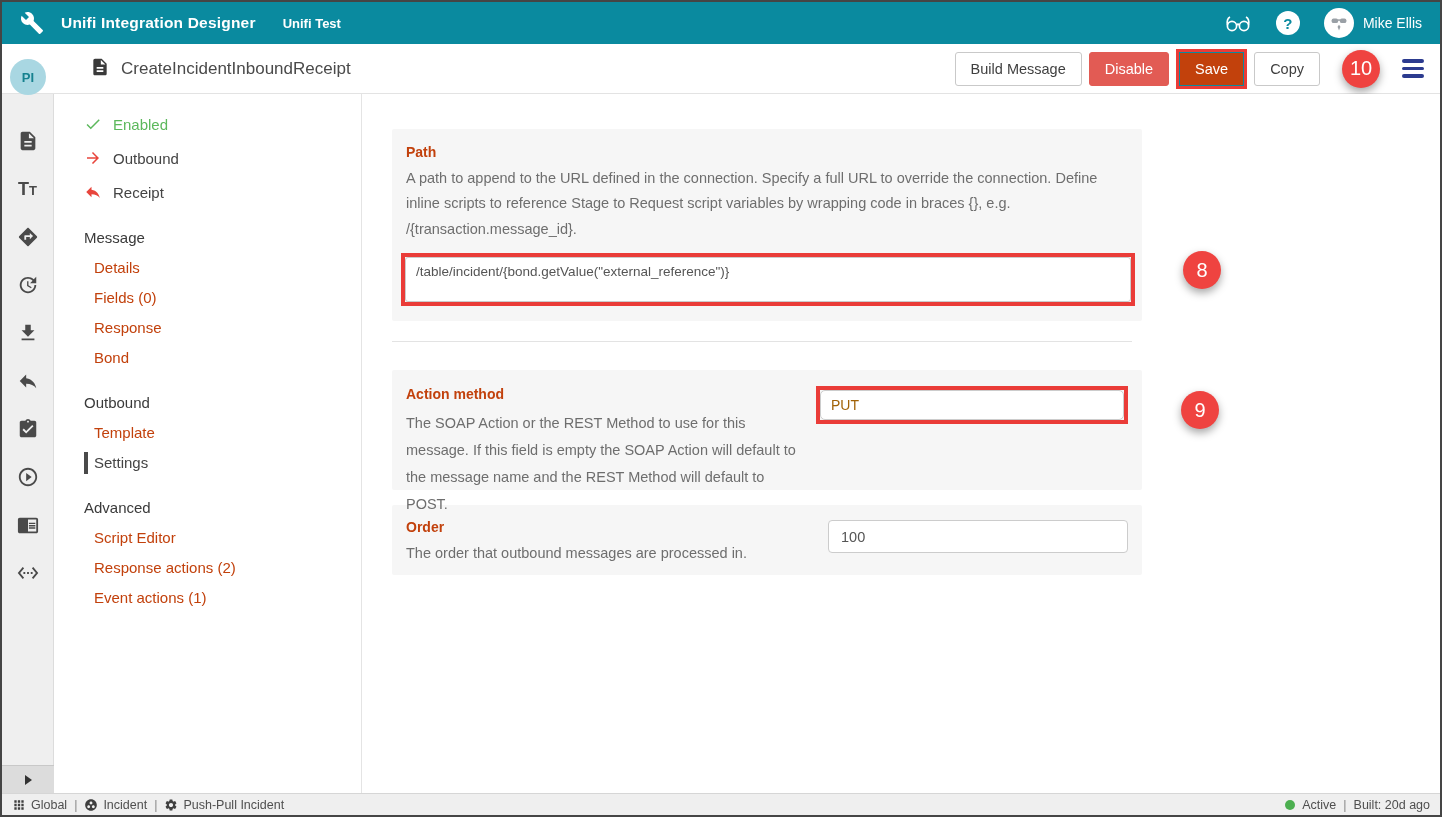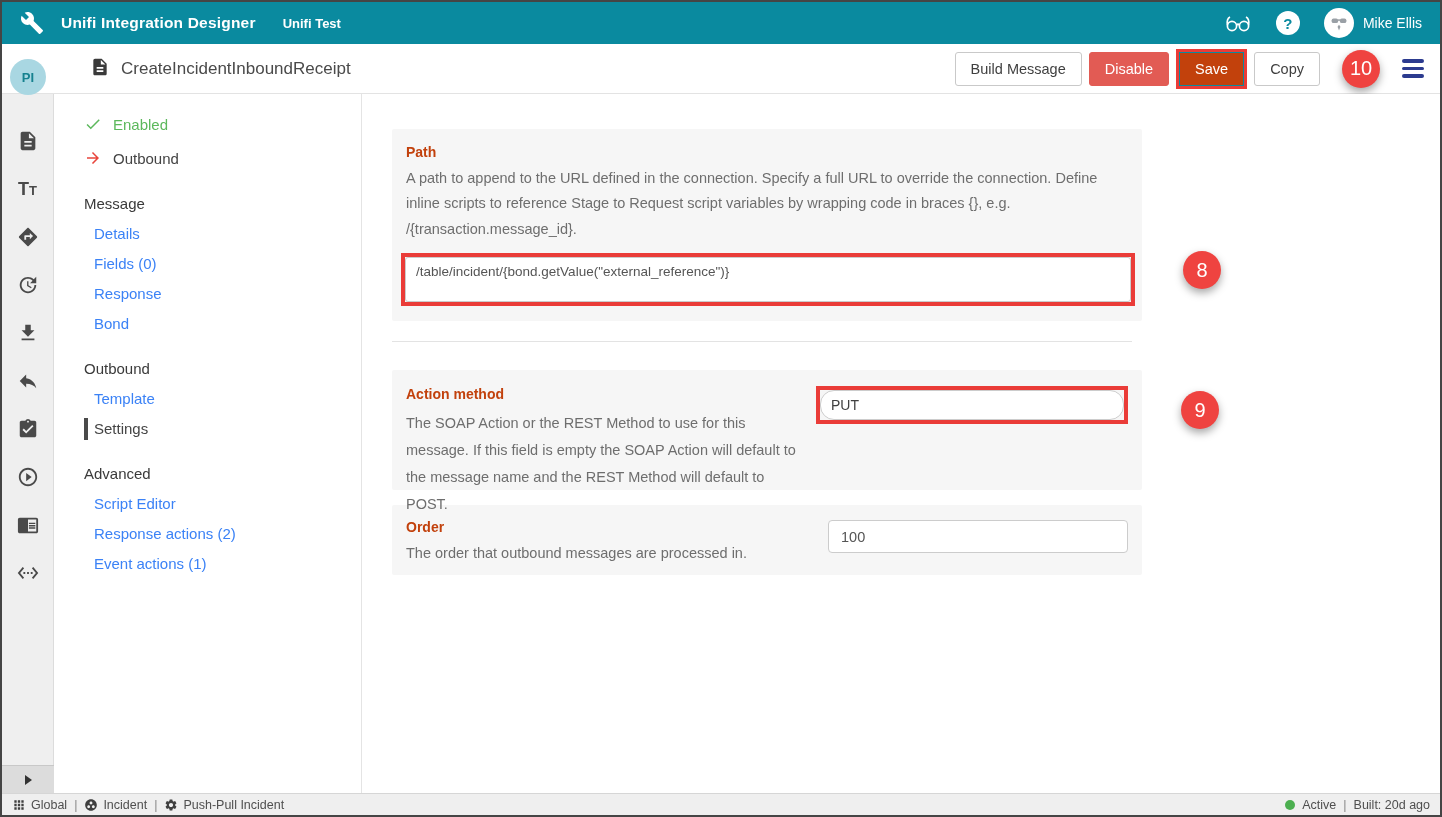--- a/index.html
+++ b/index.html
@@ -49,43 +49,43 @@
   .tt-glyph .small { font-size:13px; }
   .collapse-strip { position:absolute; bottom:0; left:0; width:52px; height:28px; background:#dcdcdc;
     border-top:1px solid #c8c8c8; display:flex; align-items:center; justify-content:center; cursor:pointer; }
   .collapse-arrow { width:0; height:0; border-left:7px solid #333; border-top:5px solid transparent; border-bottom:5px solid transparent; }
   
   .nav { flex:0 0 308px; border-right:1px solid #e4e4e4; padding:20px 0 0 30px; font-size:15px; background:#fff; }
   .nav-status { display:flex; align-items:center; gap:11px; height:20px; margin-bottom:14px; color:#444; }
   .nav-status svg { flex:0 0 auto; }
   .nav-status.enabled { color:#5cb85c; }
   .section-title { color:#3a3a3a; margin-top:27px; height:18px; }
-  .nav-link { margin-top:12px; height:18px; padding-left:10px; color:#3b82f6; cursor:pointer; position:relative; }
+  .nav-link { margin-top:12px; height:18px; padding-left:10px; color:#c2410c; cursor:pointer; position:relative; }
   .nav-link.active { color:#444; cursor:default; }
   .active-bar { position:absolute; left:0; top:-2px; width:4px; height:22px; background:#4a4a4a; }
   
   .content { flex:1; background:#fff; padding:18px 0 0 30px; position:relative; overflow:hidden; }
   .content h1 { font-size:24px; font-weight:500; color:#333; }
   .panel { width:750px; background:#f6f6f6; border-radius:2px; }
   .panel-path { margin-top:17px; padding:15px 0 15px 0; }
   .field-label { font-size:14px; font-weight:bold; color:#c2410c; }
   .field-desc { font-size:14.5px; color:#6e6e6e; line-height:1.75; margin-top:6px; }
   .panel-path .field-label, .panel-path .field-desc { padding:0 14px; }
   .panel-path .field-desc { max-width:730px; }
   .path-annotation { border:4px solid #ea3c38; margin:11px 7px 0 9px; }
   .path-input { width:100%; height:45px; border:1px solid #ccc; border-radius:3px; background:#fff;
     font-family:inherit; font-size:13.5px; color:#555; padding:6px 10px 22px 10px; display:block; }
   .hr-rule { width:740px; border:none; border-top:1px solid #e3e3e3; margin:20px 0 0 0; }
   .panel-two { margin-top:28px; height:120px; display:flex; padding:16px 14px; }
   .panel-two .left { flex:1; padding-right:20px; }
   .panel-two .left .field-desc { max-width:420px; line-height:1.85; margin-top:8px; }
   .panel-two .right { flex:0 0 312px; }
   .action-annotation { border:4px solid #ea3c38; }
-  .action-input { width:100%; height:30px; border:1px solid #ccc; border-radius:14px; background:#fff;
-    font-family:inherit; font-size:14px; color:#404040; padding:0 10px; display:block; }
+  .action-input { width:100%; height:30px; border:1px solid #ccc; border-radius:5px; background:#fff;
+    font-family:inherit; font-size:14px; color:#a16207; padding:0 10px; display:block; }
   .panel-order { margin-top:15px; height:70px; display:flex; padding:14px 14px; }
   .panel-order .left { flex:1; }
   .panel-order .right { flex:0 0 300px; padding-top:1px; }
   .order-input { width:100%; height:33px; border:1px solid #ccc; border-radius:4px; background:#fff;
     font-family:inherit; font-size:14.5px; color:#555; padding:0 12px; text-align:left; display:block; }
   .badge-8 { position:absolute; left:821px; top:157px; }
   .badge-9 { position:absolute; left:819px; top:297px; }
   
   .statusbar { flex:0 0 22px; background:#efefef; border-top:1px solid #d6d6d6; display:flex; align-items:center;
     justify-content:space-between; padding:0 10px; font-size:12.5px; color:#4f4f4f; }
@@ -220,20 +220,26 @@
             <path d="M9 16.17L4.83 12l-1.42 1.41L9 19 21 7l-1.41-1.41z"></path>
           </svg>
         <span>Enabled</span>
       </div>
       <div class="nav-status">
         <svg width="18" height="18" viewBox="0 0 24 24" fill="#e8453c">
             <path d="M12 4l-1.41 1.41L16.17 11H4v2h12.17l-5.58 5.59L12 20l8-8z"></path>
           </svg>
         <span>Outbound</span>
       </div>
+      <div class="nav-status">
+        <svg width="18" height="18" viewBox="0 0 24 24" fill="#e8453c">
+            <path d="M10 9V5l-7 7 7 7v-4.1c5 0 8.5 1.6 11 5.1-1-5-4-10-11-11z"></path>
+          </svg>
+        <span>Receipt</span>
+      </div>
 
       <div class="section-title">Message</div>
       <div class="nav-link">Details</div>
       <div class="nav-link">Fields (0)</div>
       <div class="nav-link">Response</div>
       <div class="nav-link">Bond</div>
 
       <div class="section-title">Outbound</div>
       <div class="nav-link">Template</div>
       <div class="nav-link active">

